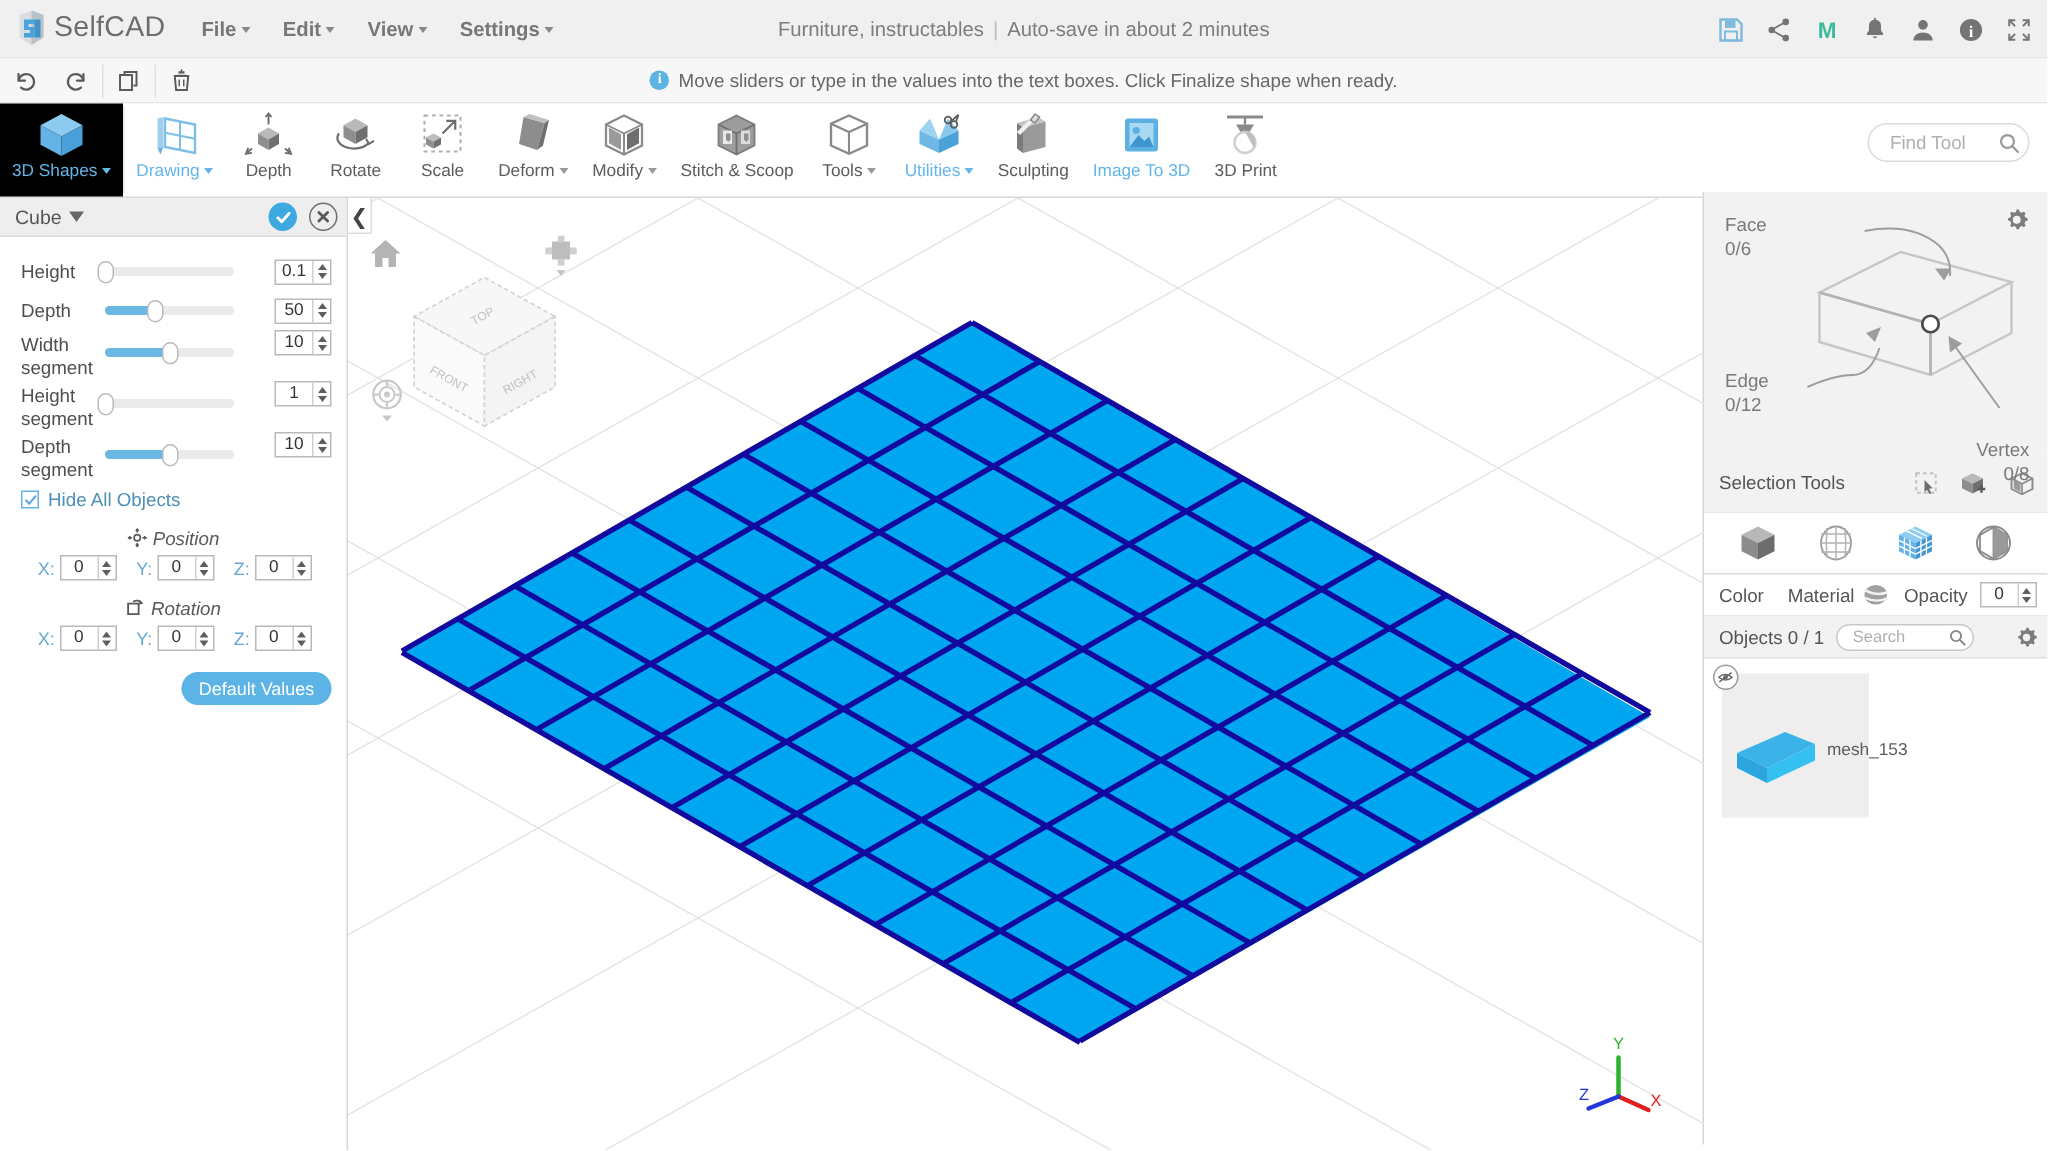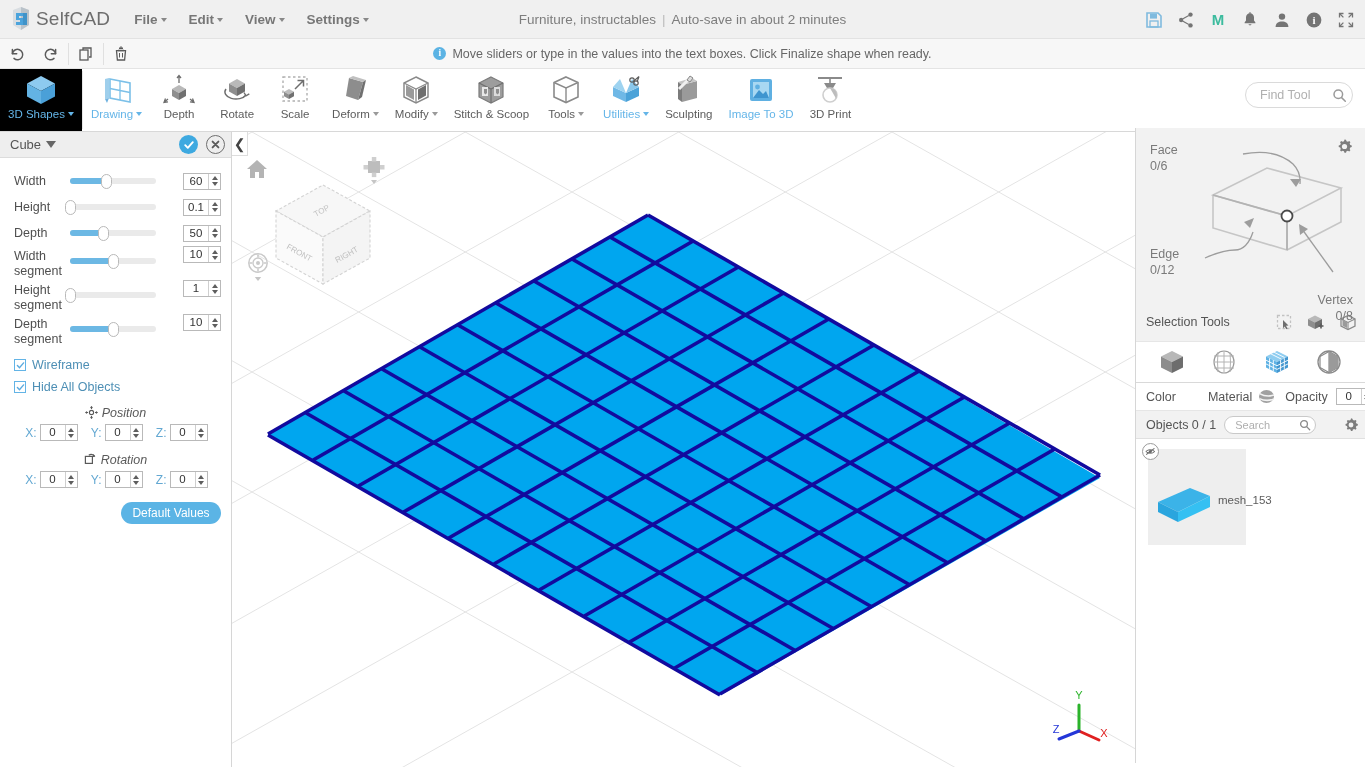--- a/index.html
+++ b/index.html
@@ -584,36 +584,20 @@
         <span class="btn-cancel">
           <svg width="11" height="11" viewBox="0 0 11 11" fill="none" stroke="#5a5a5a" stroke-width="1.9" stroke-linecap="round">
               <path d="M2.6 2.6 L8.4 8.4 M8.4 2.6 L2.6 8.4"></path>
             </svg>
         </span>
       </div>
     </div>
 
     <div class="lp-body">
 
-      <div class="slider-row">
-        <span class="sl-label">Width</span>
-        <span class="sl-track-wrap">
-          <span class="sl-track">
-            <span class="sl-fill" style="width:42%"></span>
-            <span class="sl-knob" style="left:42%"></span>
-          </span>
-        </span>
-        <span class="num-box">
-          <span class="num-val">60</span>
-          <span class="num-spin">
-              <i class="spin-up"></i>
-              <i class="spin-dn"></i>
-            </span>
-        </span>
-      </div>
 
       <div class="slider-row">
         <span class="sl-label">Height</span>
         <span class="sl-track-wrap">
           <span class="sl-track">
             <span class="sl-fill" style="width:0%"></span>
             <span class="sl-knob" style="left:0%"></span>
           </span>
         </span>
         <span class="num-box">
@@ -686,28 +670,20 @@
         </span>
         <span class="num-box">
           <span class="num-val">10</span>
           <span class="num-spin">
               <i class="spin-up"></i>
               <i class="spin-dn"></i>
             </span>
         </span>
       </div>
 
-      <div class="chk-row" style="margin-top:6px">
-        <span class="chkbox">
-          <svg width="9" height="9" viewBox="0 0 9 9" fill="none" stroke="#5aaadf" stroke-width="1.4" stroke-linecap="round">
-              <path d="M1.4 4.6 L3.5 6.8 L7.6 1.9"></path>
-            </svg>
-        </span>
-        <span class="lbl">Wireframe</span>
-      </div>
       <div class="chk-row">
         <span class="chkbox">
           <svg width="9" height="9" viewBox="0 0 9 9" fill="none" stroke="#5aaadf" stroke-width="1.4" stroke-linecap="round">
               <path d="M1.4 4.6 L3.5 6.8 L7.6 1.9"></path>
             </svg>
         </span>
         <span class="lbl">Hide All Objects</span>
       </div>
 
       <div class="section-title">
@@ -1004,21 +980,21 @@
             <path d="M14 3.4 L23 8.6 L23 19.4 L14 24.6 L5 19.4 L5 8.6 Z" fill="none" stroke="#8a8a8a" stroke-width="1.2"></path>
             <path d="M14 3.4 L14 24.6" stroke="#8a8a8a" stroke-width="1.2"></path>
             <path d="M14 3.4 L23 8.6 L23 19.4 L14 24.6 Z" fill="#9a9a9a"></path>
           </svg>
       </span>
     </div>
 
     <div class="rp-matrow">
       <span class="t">Color</span>
       <span class="swatch"></span>
-      <span class="t" style="margin-left:20px">Material</span>
+      <span class="t" style="margin-left:4px">Material</span>
       <span>
         <svg width="17" height="15" viewBox="0 0 17 15">
             <ellipse cx="8.5" cy="7.5" rx="7.5" ry="6.5" fill="#a0a0a0"></ellipse>
             <path d="M1.6 4.6 q7 4 14.4 1.4" stroke="#f2f2f2" stroke-width="1.6" fill="none"></path>
             <path d="M1.4 9.6 q7.5 3.5 14.6 .3" stroke="#f2f2f2" stroke-width="1.6" fill="none"></path>
           </svg>
       </span>
       <span class="t" style="margin-left:4px">Opacity</span>
       <span class="num-box" style="margin-left:2px">
         <span class="num-val">0</span>

